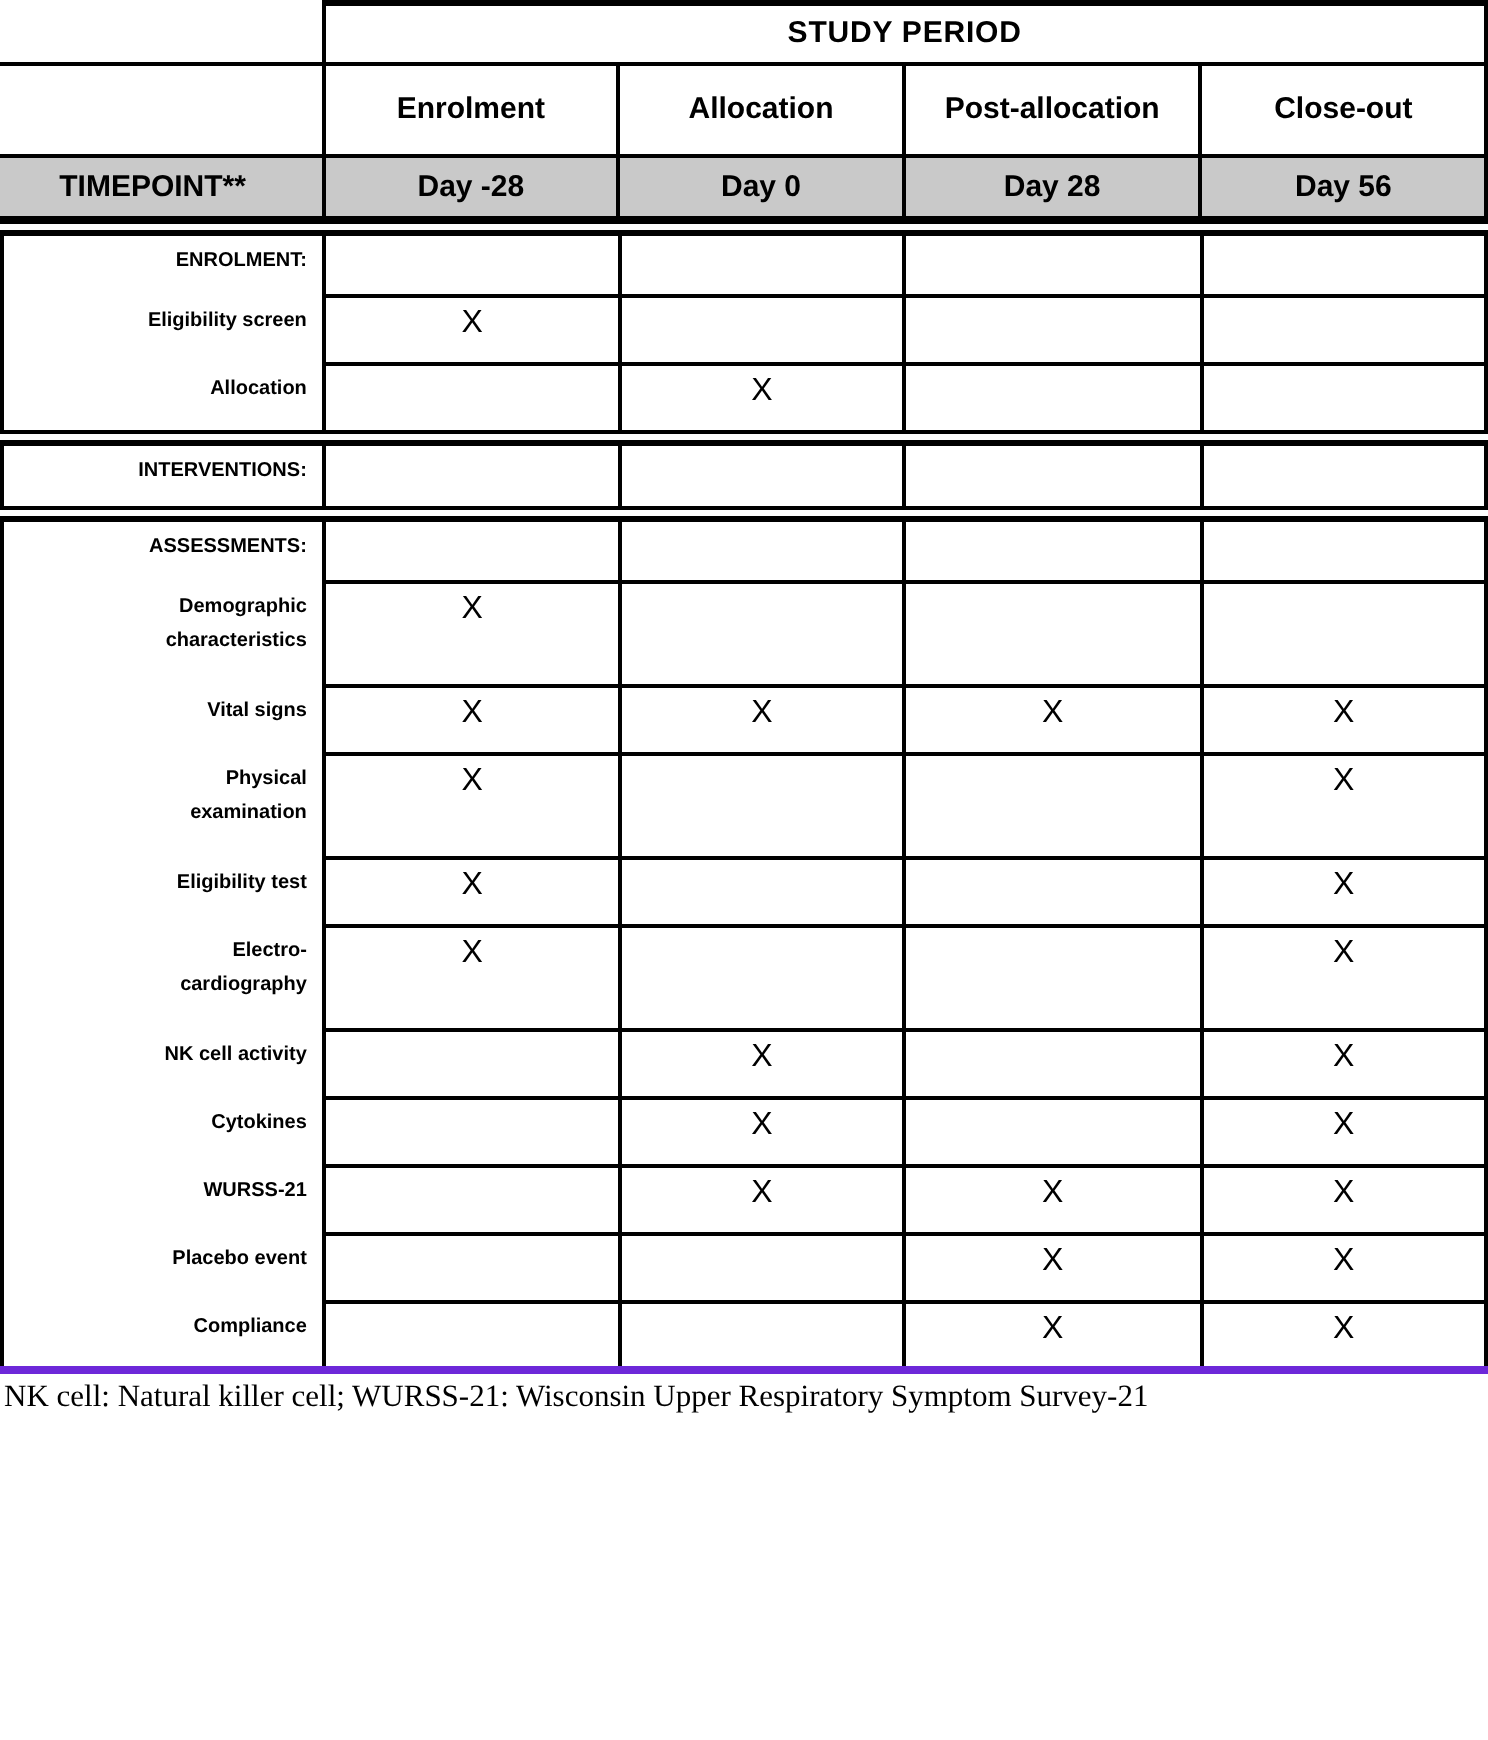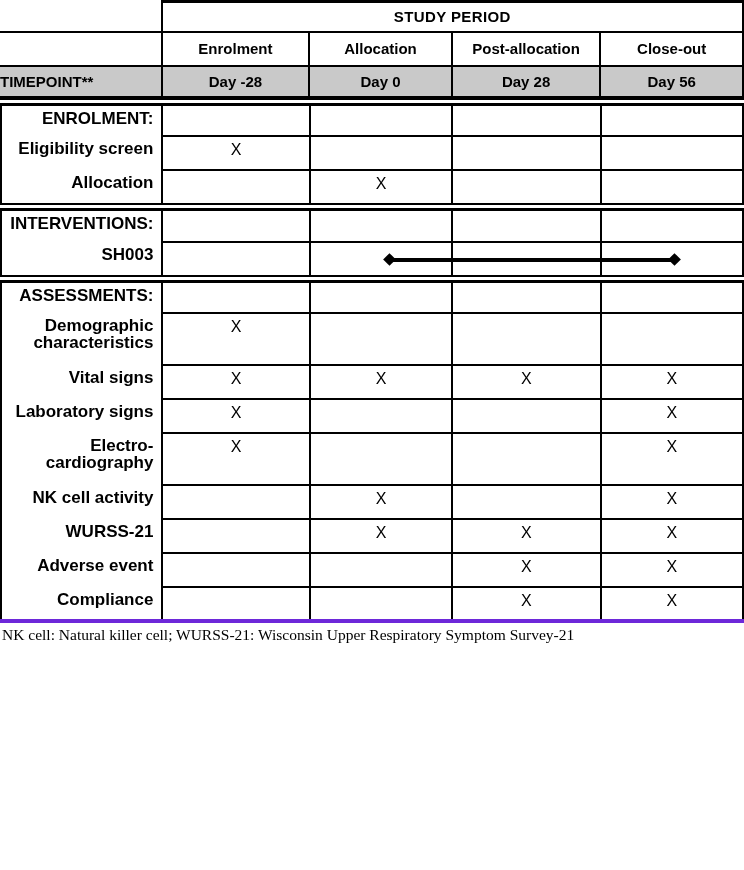--- a/index.html
+++ b/index.html
@@ -14,30 +14,30 @@
     border-collapse: collapse;
     table-layout: fixed;
     width: 744px;
   }
   
   #hdr td { border: 2px solid #000; vertical-align: middle; font-weight: bold; font-size: 15px; text-align: center; }
   #hdr td.corner { border-top: none; border-left: none; }
   #hdr td.no-left { border-left: none; }
   #hdr tr.r1 td.study { border-top: 3px solid #000; letter-spacing: .4px; }
   #hdr tr.r1 td { height: 30px; margin-left: 16px; }
-  #hdr tr.r2 td { height: 34px; }
+  #hdr tr.r2 td { height: 46px; }
   #hdr tr.r3 td { height: 32px; background: #c9c9c9; border-bottom: 4px solid #000; }
-  #hdr td.tp-label { text-align: left; padding-right: 8px; }
+  #hdr td.tp-label { text-align: center; padding-right: 8px; }
   
   table.sec { border: 2px solid #000; border-top: 3px solid #000; margin-top: 3px; }
   table.sec td { border: 2px solid #000; vertical-align: top; padding-top: 4px; }
   table.sec td.cell-label {
     border-top: none; border-bottom: none;
     text-align: right; padding-right: 8px;
-    font-weight: bold; font-size: 17px; line-height: 17px;
+    font-weight: bold; font-size: 10px; line-height: 17px;
     white-space: pre-line;
   }
   table.sec td.cell-mark { text-align: center; font-weight: normal; font-size: 16px; line-height: 17px; }
   tr.h32 td { height: 32px; }
   tr.h34 td { height: 34px; }
   tr.h52 td { height: 52px; }
   #assessments { border-bottom: 4px solid #6d28d9; }
   
   td.arrow-anchor { position: relative; }
   .arrow {
@@ -137,29 +137,20 @@
         <col style="width:142px">
       </colgroup>
     <tbody>
         <tr class="h32">
       <td class="cell-label">INTERVENTIONS:</td>
       <td class="cell-mark"></td>
       <td class="cell-mark"></td>
       <td class="cell-mark"></td>
       <td class="cell-mark"></td>
     </tr>
-    <tr class="h34">
-      <td class="cell-label">SH003</td>
-      <td class="cell-mark"></td>
-      <td class="cell-mark arrow-anchor">
-        <div class="arrow"></div>
-      </td>
-      <td class="cell-mark"></td>
-      <td class="cell-mark"></td>
-    </tr>
   </tbody>
     </table>
 
   <table class="grid sec" id="assessments">
     <colgroup>
         <col style="width:161px">
         <col style="width:147px">
         <col style="width:142px">
         <col style="width:148px">
         <col style="width:142px">
@@ -180,22 +171,30 @@
       <td class="cell-mark"></td>
       <td class="cell-mark"></td>
     </tr>
     <tr class="h34">
       <td class="cell-label">Vital signs</td>
       <td class="cell-mark">X</td>
       <td class="cell-mark">X</td>
       <td class="cell-mark">X</td>
       <td class="cell-mark">X</td>
     </tr>
-    <tr class="h34">
-      <td class="cell-label">Laboratory signs</td>
+    <tr class="h52">
+      <td class="cell-label">Physical
+examination</td>
+      <td class="cell-mark">X</td>
+      <td class="cell-mark"></td>
+      <td class="cell-mark"></td>
+      <td class="cell-mark">X</td>
+    </tr>
+    <tr class="h34">
+      <td class="cell-label">Eligibility test</td>
       <td class="cell-mark">X</td>
       <td class="cell-mark"></td>
       <td class="cell-mark"></td>
       <td class="cell-mark">X</td>
     </tr>
     <tr class="h52">
       <td class="cell-label">Electro-
 cardiography</td>
       <td class="cell-mark">X</td>
       <td class="cell-mark"></td>
@@ -203,28 +202,35 @@
       <td class="cell-mark">X</td>
     </tr>
     <tr class="h34">
       <td class="cell-label">NK cell activity</td>
       <td class="cell-mark"></td>
       <td class="cell-mark">X</td>
       <td class="cell-mark"></td>
       <td class="cell-mark">X</td>
     </tr>
     <tr class="h34">
+      <td class="cell-label">Cytokines</td>
+      <td class="cell-mark"></td>
+      <td class="cell-mark">X</td>
+      <td class="cell-mark"></td>
+      <td class="cell-mark">X</td>
+    </tr>
+    <tr class="h34">
       <td class="cell-label">WURSS-21</td>
       <td class="cell-mark"></td>
       <td class="cell-mark">X</td>
       <td class="cell-mark">X</td>
       <td class="cell-mark">X</td>
     </tr>
     <tr class="h34">
-      <td class="cell-label">Adverse event</td>
+      <td class="cell-label">Placebo event</td>
       <td class="cell-mark"></td>
       <td class="cell-mark"></td>
       <td class="cell-mark">X</td>
       <td class="cell-mark">X</td>
     </tr>
     <tr class="h34">
       <td class="cell-label">Compliance</td>
       <td class="cell-mark"></td>
       <td class="cell-mark"></td>
       <td class="cell-mark">X</td>

